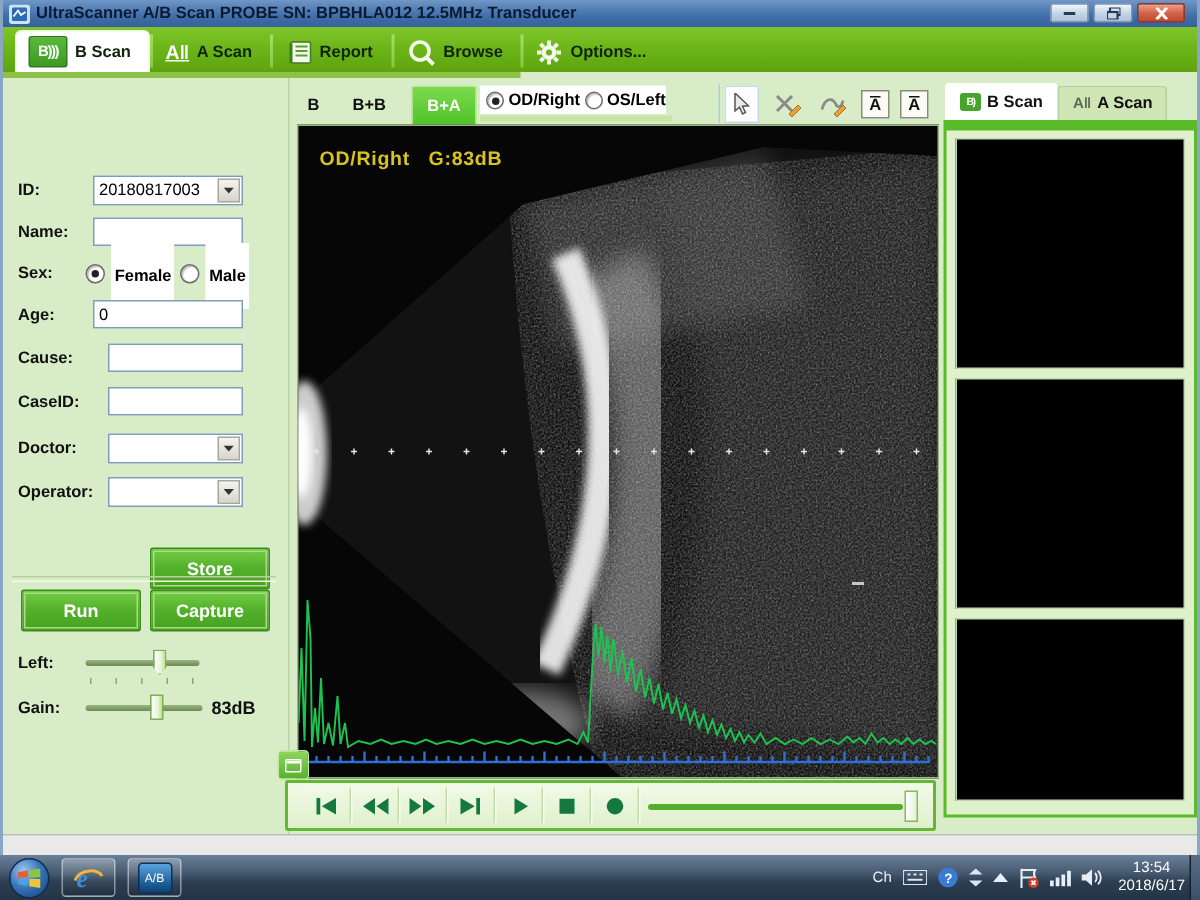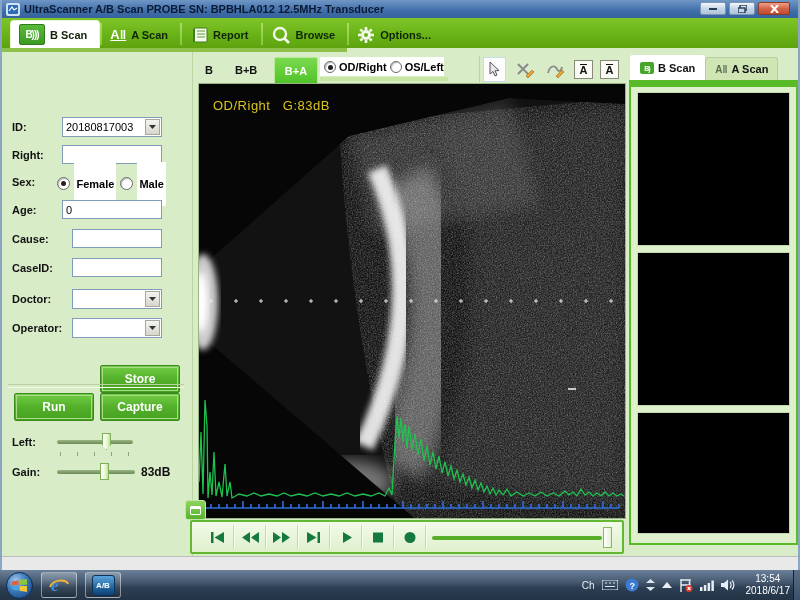--- a/index.html
+++ b/index.html
@@ -66,21 +66,21 @@
   .eye-underline{position:absolute;left:318px;top:77px;width:128px;height:4px;background:#c7e6a4;}
   .toolbar-sep{position:absolute;left:477px;top:56px;width:1px;height:26px;background:#aacfdf;}
   .tool{position:absolute;top:57px;width:23px;height:25px;display:flex;align-items:center;justify-content:center;}
   .tool.selected{background:#fdfdfd;border:1px solid #c8dce8;box-sizing:border-box;}
   .toolA{position:absolute;top:60px;width:19px;height:19px;background:#fbfbf6;border:1px solid #8a8a7a;
     box-sizing:border-box;display:flex;align-items:center;justify-content:center;
     font-size:11px;font-weight:bold;color:#111;}
   .toolA i{font-style:normal;border-top:1px solid #111;padding-top:0px;line-height:11px;}
   .scanbox{position:absolute;left:196px;top:83px;width:426px;height:434px;background:#060606;
     border:1px solid #9ab584;box-sizing:content-box;}
-  .scan-overlay-text{position:absolute;left:14px;top:14px;color:#d9c41d;font-size:13px;font-weight:normal;letter-spacing:.5px;}
+  .scan-overlay-text{position:absolute;left:14px;top:14px;color:#d9c41d;font-size:13px;font-weight:bold;letter-spacing:.5px;}
   .frame-btn{position:absolute;left:-14px;top:416px;width:19px;height:18px;border-radius:3px;
     background:linear-gradient(#8cd65e,#58b12e);border:1px solid #c2e8a2;display:flex;align-items:center;justify-content:center;}
   .frame-btn span{display:block;width:9px;height:7px;border:1px solid #fff;border-radius:1px;background:transparent;box-shadow:inset 0 2px 0 #fff;}
   
   .playbar{position:absolute;left:188px;top:520px;width:434px;height:34px;background:linear-gradient(#f2fae8,#dff0cc);
     border:2px solid #62b832;border-radius:2px;box-sizing:border-box;display:flex;align-items:center;}
   .pb-btn{width:31px;height:24px;margin-top:0px;display:flex;align-items:center;justify-content:center;
     border-right:1px solid #c4dcaa;box-shadow:1px 0 0 #f6fcee;}
   .pb-btn:first-child{margin-left:10px;}
   .pb-btn svg{display:block;}
@@ -103,21 +103,21 @@
   .statusbar{position:absolute;left:0;top:556px;width:100%;height:14px;background:#e9e9e9;border-top:1px solid #bcbcbc;box-sizing:border-box;}
   .taskbar{position:absolute;left:0;top:570px;width:800px;height:30px;
     background:linear-gradient(#6b8099,#45596f 40%,#2c3e52 60%,#243446);display:flex;align-items:center;}
   .orb{width:27px;height:27px;border-radius:50%;margin-left:6px;position:relative;
     background:radial-gradient(circle at 35% 30%,#9ec7ef 0%,#3b77b8 45%,#123f77 100%);
     border:1px solid #0c2c55;box-sizing:border-box;}
   .task-app{width:36px;height:26px;margin-left:8px;border-radius:3px;display:flex;align-items:center;justify-content:center;
     background:linear-gradient(rgba(255,255,255,.28),rgba(255,255,255,.08) 50%,rgba(0,0,0,.12));
     border:1px solid rgba(255,255,255,.45);box-sizing:border-box;}
   .ab-icon{width:23px;height:21px;border-radius:3px;background:linear-gradient(#5aa4dd,#1c5d96 70%,#0f3f6e);
-    color:#fff;font-size:8px;font-weight:bold;display:flex;align-items:center;justify-content:center;border:1px solid #0a3158;box-sizing:border-box;}
+    color:#fff;font-size:8px;font-weight:normal;display:flex;align-items:center;justify-content:center;border:1px solid #0a3158;box-sizing:border-box;}
   .tray{position:absolute;right:10px;top:0;height:30px;display:flex;align-items:center;gap:7px;}
   .tray-item{display:flex;align-items:center;justify-content:center;color:#e8eef5;font-size:10px;}
   .clock{color:#fff;font-size:10px;line-height:12px;text-align:center;margin-left:4px;}
   .show-desktop{position:absolute;right:0;top:570px;width:7px;height:30px;background:linear-gradient(#5a6f86,#39506a);
     border-left:1px solid #16202c;box-sizing:border-box;}
 </style>
 </head>
 <body>
 
 <div class="screen">
@@ -209,21 +209,21 @@
     <div class="lpanel">
       <span class="flabel" style="left:10px;top:69px;">ID:</span>
       <div class="combo" style="left:60px;top:65px;width:100px;">
         <span class="val">20180817003</span>
         <span class="drop">
             <svg width="7" height="4">
               <polygon points="0,0 7,0 3.5,4" fill="#333"></polygon>
             </svg>
           </span>
       </div>
-      <span class="flabel" style="left:10px;top:97px;">Right:</span>
+      <span class="flabel" style="left:10px;top:97px;">Name:</span>
       <input class="tbox" style="left: 60px; top: 93px; width: 100px;" value="">
       <span class="flabel" style="left:10px;top:124px;">Sex:</span>
       <span style="position:absolute;left:55px;top:122px;"><span class="radio checked"></span> <span class="rlabel">Female</span></span>
       <span style="position:absolute;left:118px;top:122px;"><span class="radio"></span> <span class="rlabel">Male</span></span>
       <span class="flabel" style="left:10px;top:152px;">Age:</span>
       <input class="tbox" style="left: 60px; top: 148px; width: 100px;" value="0">
       <span class="flabel" style="left:10px;top:181px;">Cause:</span>
       <input class="tbox" style="left: 70px; top: 177px; width: 90px;" value="">
       <span class="flabel" style="left:10px;top:210px;">CaseID:</span>
       <input class="tbox" style="left: 70px; top: 206px; width: 90px;" value="">

